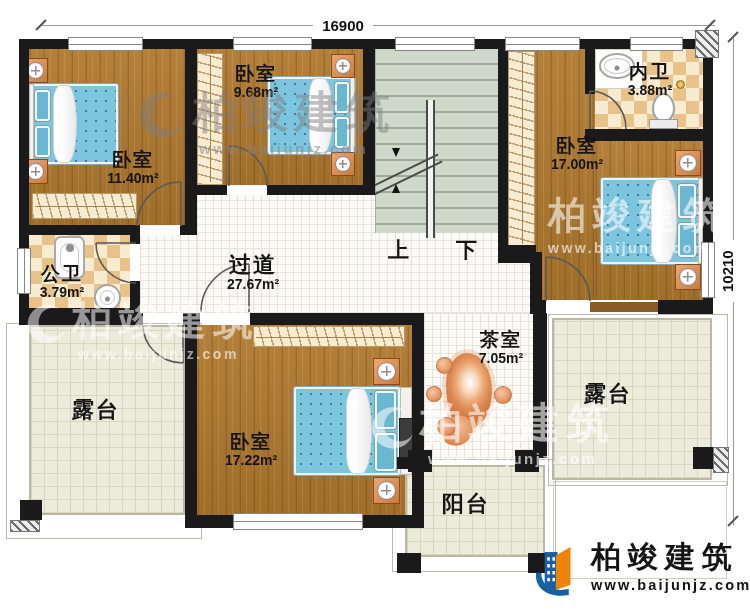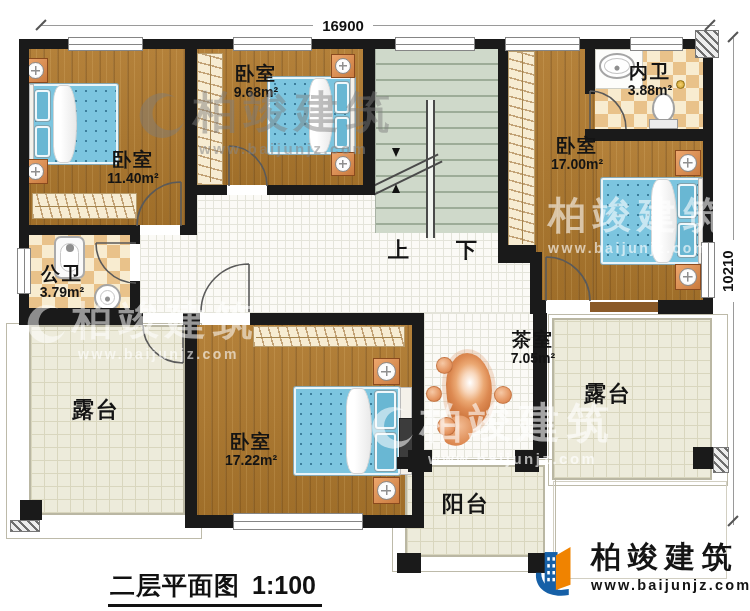--- a/index.html
+++ b/index.html
@@ -313,21 +313,25 @@
     <span class="ar">17.22m²</span>
   </div>
   <div class="rlabel" style="left:650px;top:62px;">
     <span class="nm">内卫</span>
     <span class="ar">3.88m²</span>
   </div>
   <div class="rlabel" style="left:62px;top:264px;">
     <span class="nm">公卫</span>
     <span class="ar">3.79m²</span>
   </div>
-  <div class="rlabel" style="left:501px;top:330px;margin-left:32px;">
+  <div class="rlabel big" style="left:253px;top:253px;">
+    <span class="nm">过道</span>
+    <span class="ar">27.67m²</span>
+  </div>
+  <div class="rlabel" style="left:501px;top:330px;">
     <span class="nm">茶室</span>
     <span class="ar">7.05m²</span>
   </div>
   <div class="rlabel big" style="left:96px;top:398px;">
     <span class="nm">露台</span>
   </div>
   <div class="rlabel big" style="left:608px;top:382px;">
     <span class="nm">露台</span>
   </div>
   <div class="rlabel big" style="left:466px;top:492px;">
@@ -364,23 +368,20 @@
     <span class="w" style="font-size:14px;margin-left:56px;color:rgba(255,255,255,.6);">www.baijunjz.com</span>
   </div>
   <div class="wm" style="left:366px;top:402px;color:rgba(255,255,255,.6);">
     <svg width="50" height="50" viewBox="0 0 48 48" style="left:0;top:4px;">
         <path d="M38,5 A20,20 0 1 0 45,27 A15,15 0 1 1 38,5 Z" fill="rgba(255,255,255,.55)"></path>
       </svg>
     <span class="t" style="font-size:42px;margin-left:54px;">柏竣建筑</span>
     <span class="w" style="font-size:15px;margin-left:62px;color:rgba(255,255,255,.65);">www.baijunjz.com</span>
   </div>
 
-  <div class="f-title">
-    <span>二层平面图</span><span class="sc">1:100</span>
-  </div>
 
   <div class="logo">
     <svg width="56" height="62" viewBox="0 0 64 72">
       <path d="M10,38 C8,56 24,68 48,64 L48,57 C28,61 16,52 16,38 Z" fill="#1660a7"></path>
       <rect x="20" y="14" width="15" height="44" fill="#1660a7"></rect>
       <path d="M33,18 L50,8 L50,52 L33,58 Z" fill="#f08300"></path>
       <rect x="23" y="20" width="3" height="4" fill="#fff"></rect>
         <rect x="29" y="20" width="3" height="4" fill="#fff"></rect>
       <rect x="23" y="28" width="3" height="4" fill="#fff"></rect>
         <rect x="29" y="28" width="3" height="4" fill="#fff"></rect>

